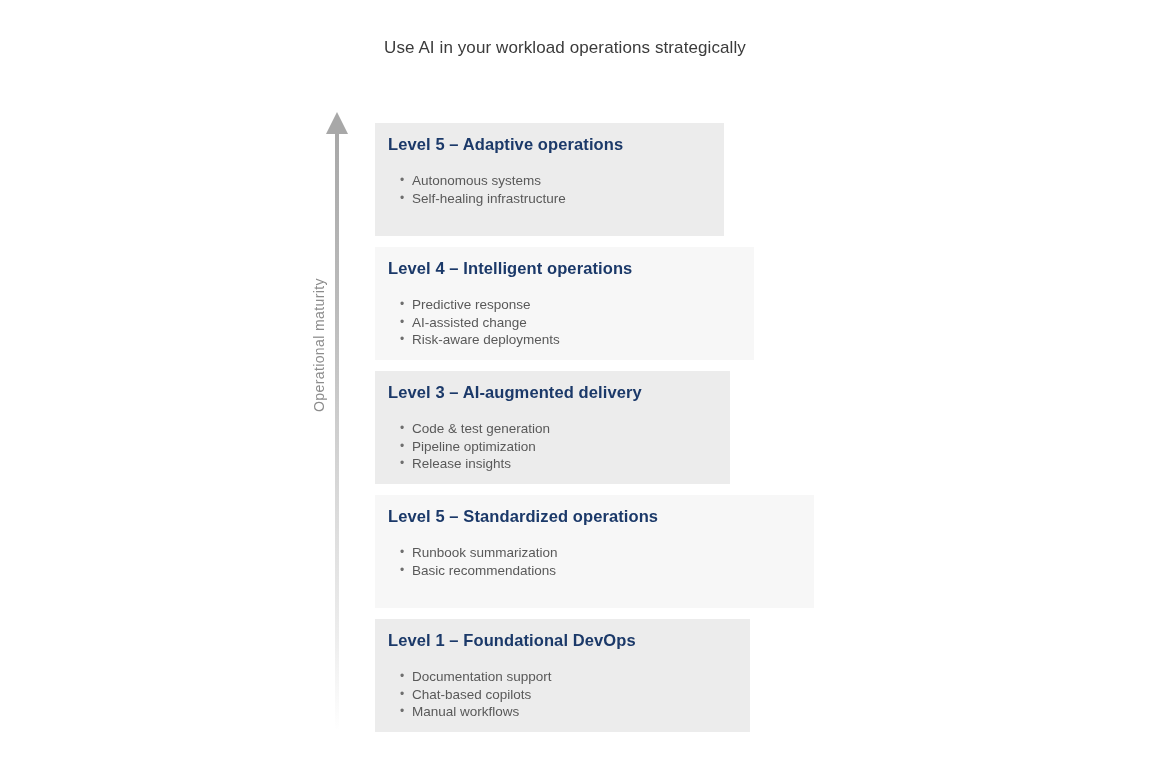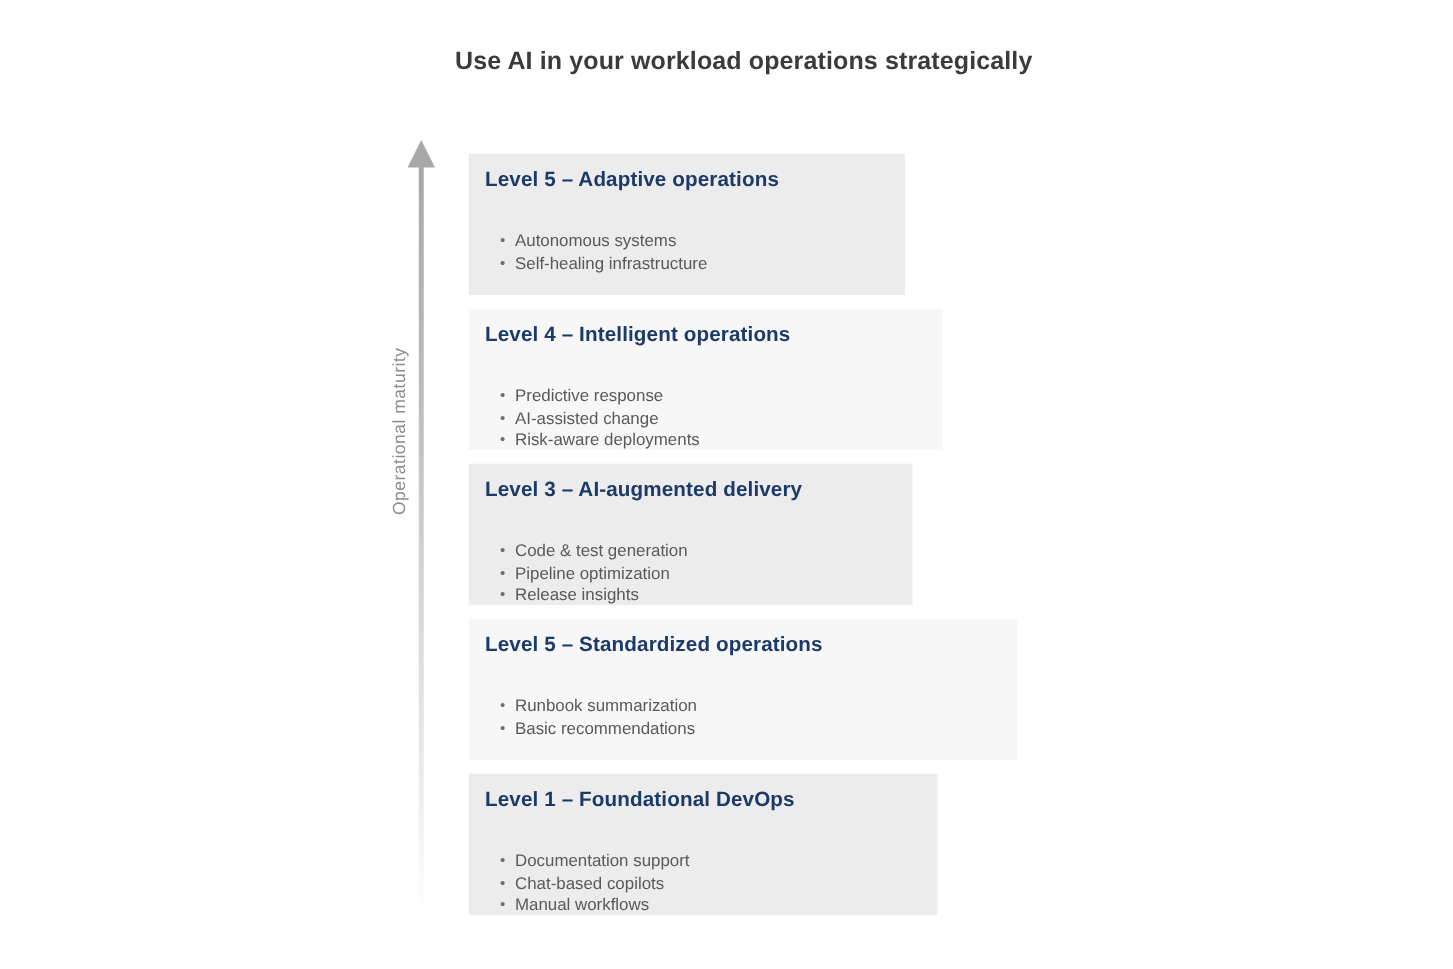--- a/index.html
+++ b/index.html
@@ -12,24 +12,24 @@
     position: relative;
     width: 1162px;
     height: 775px;
     background: #ffffff;
     overflow: hidden;
   }
 
   
   .page-title {
     position: absolute;
-    left: 364px;
+    left: 384px;
     top: 38px;
-    font-size: 20px;
-    font-weight: 700;
+    font-size: 17px;
+    font-weight: 400;
     color: #3b3b3b;
     letter-spacing: 0.1px;
   }
 
   
   .arrow-head {
     position: absolute;
     left: 326px;
     top: 112px;
     width: 0;
@@ -82,21 +82,21 @@
   .level-title {
     margin: 0;
     font-size: 16.5px;
     font-weight: 700;
     line-height: 24px;
     color: #1b3969;
     letter-spacing: 0.1px;
   }
   .level-list {
     list-style: none;
-    margin: 28px 0 0 0;
+    margin: 16px 0 0 0;
     padding: 0 0 0 12px;
   }
   .level-list li {
     position: relative;
     padding-left: 12px;
     font-size: 13.5px;
     line-height: 17.5px;
     color: #595959;
   }
   .level-list li::before {

